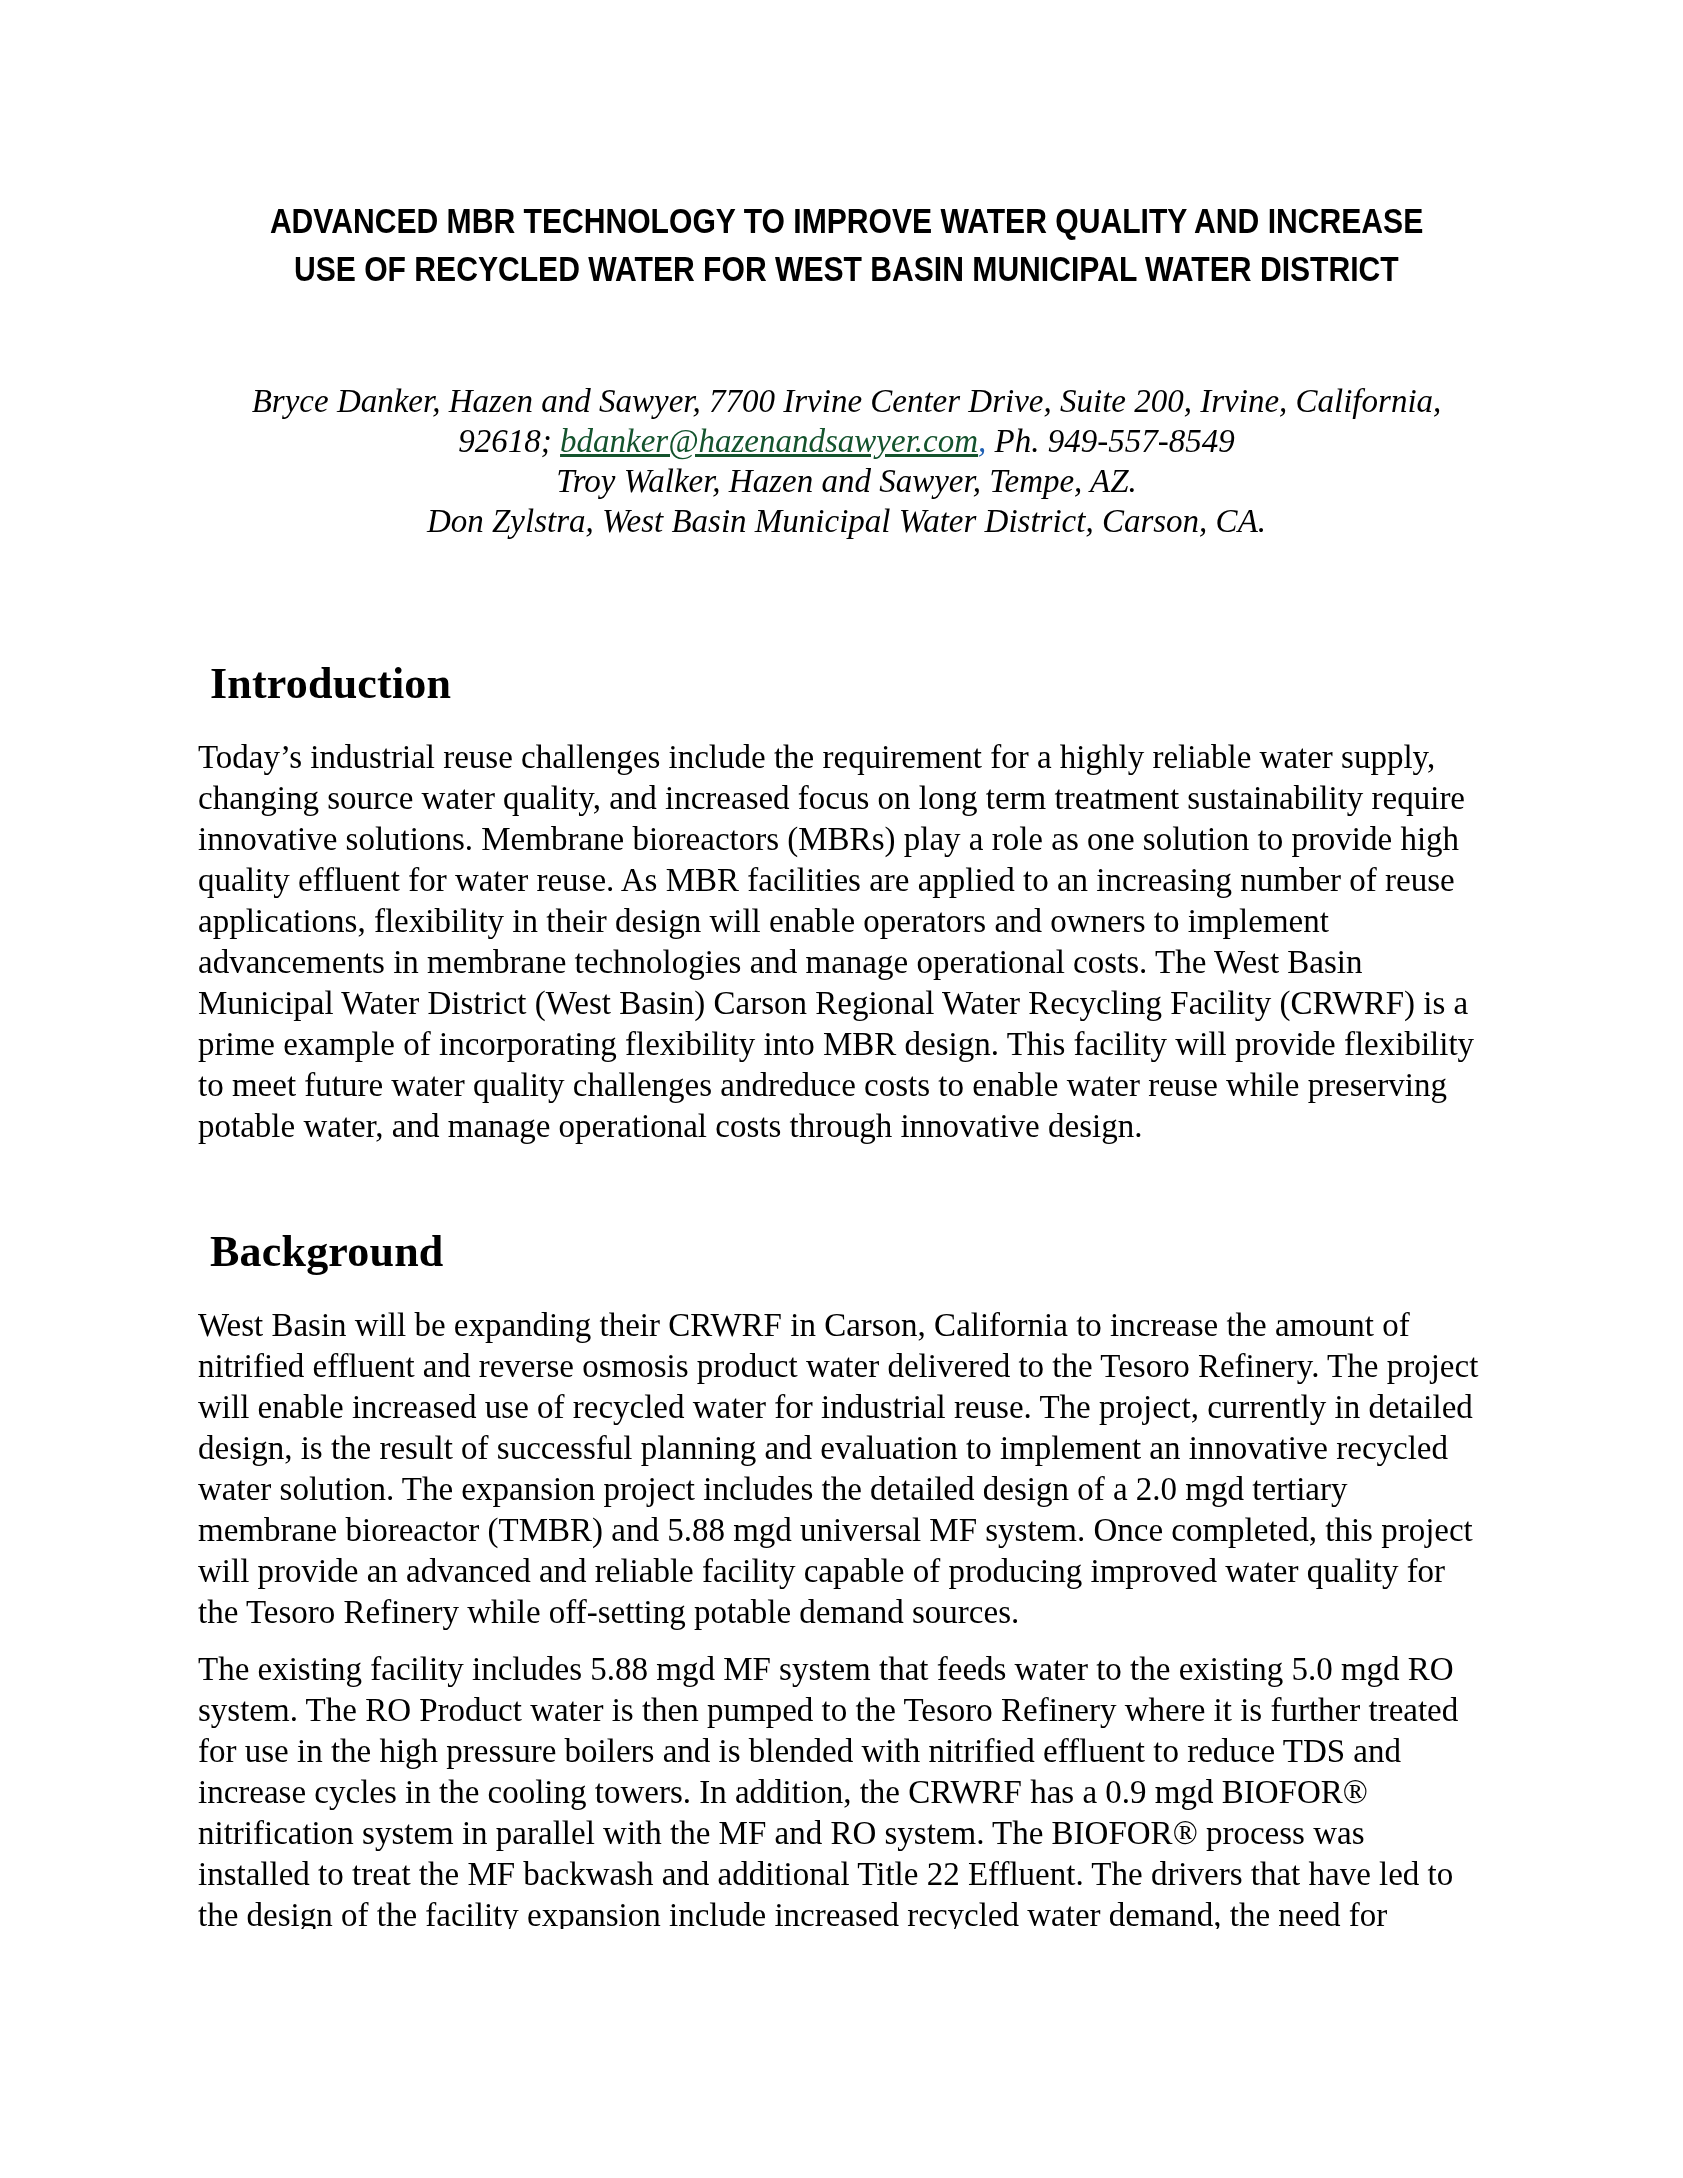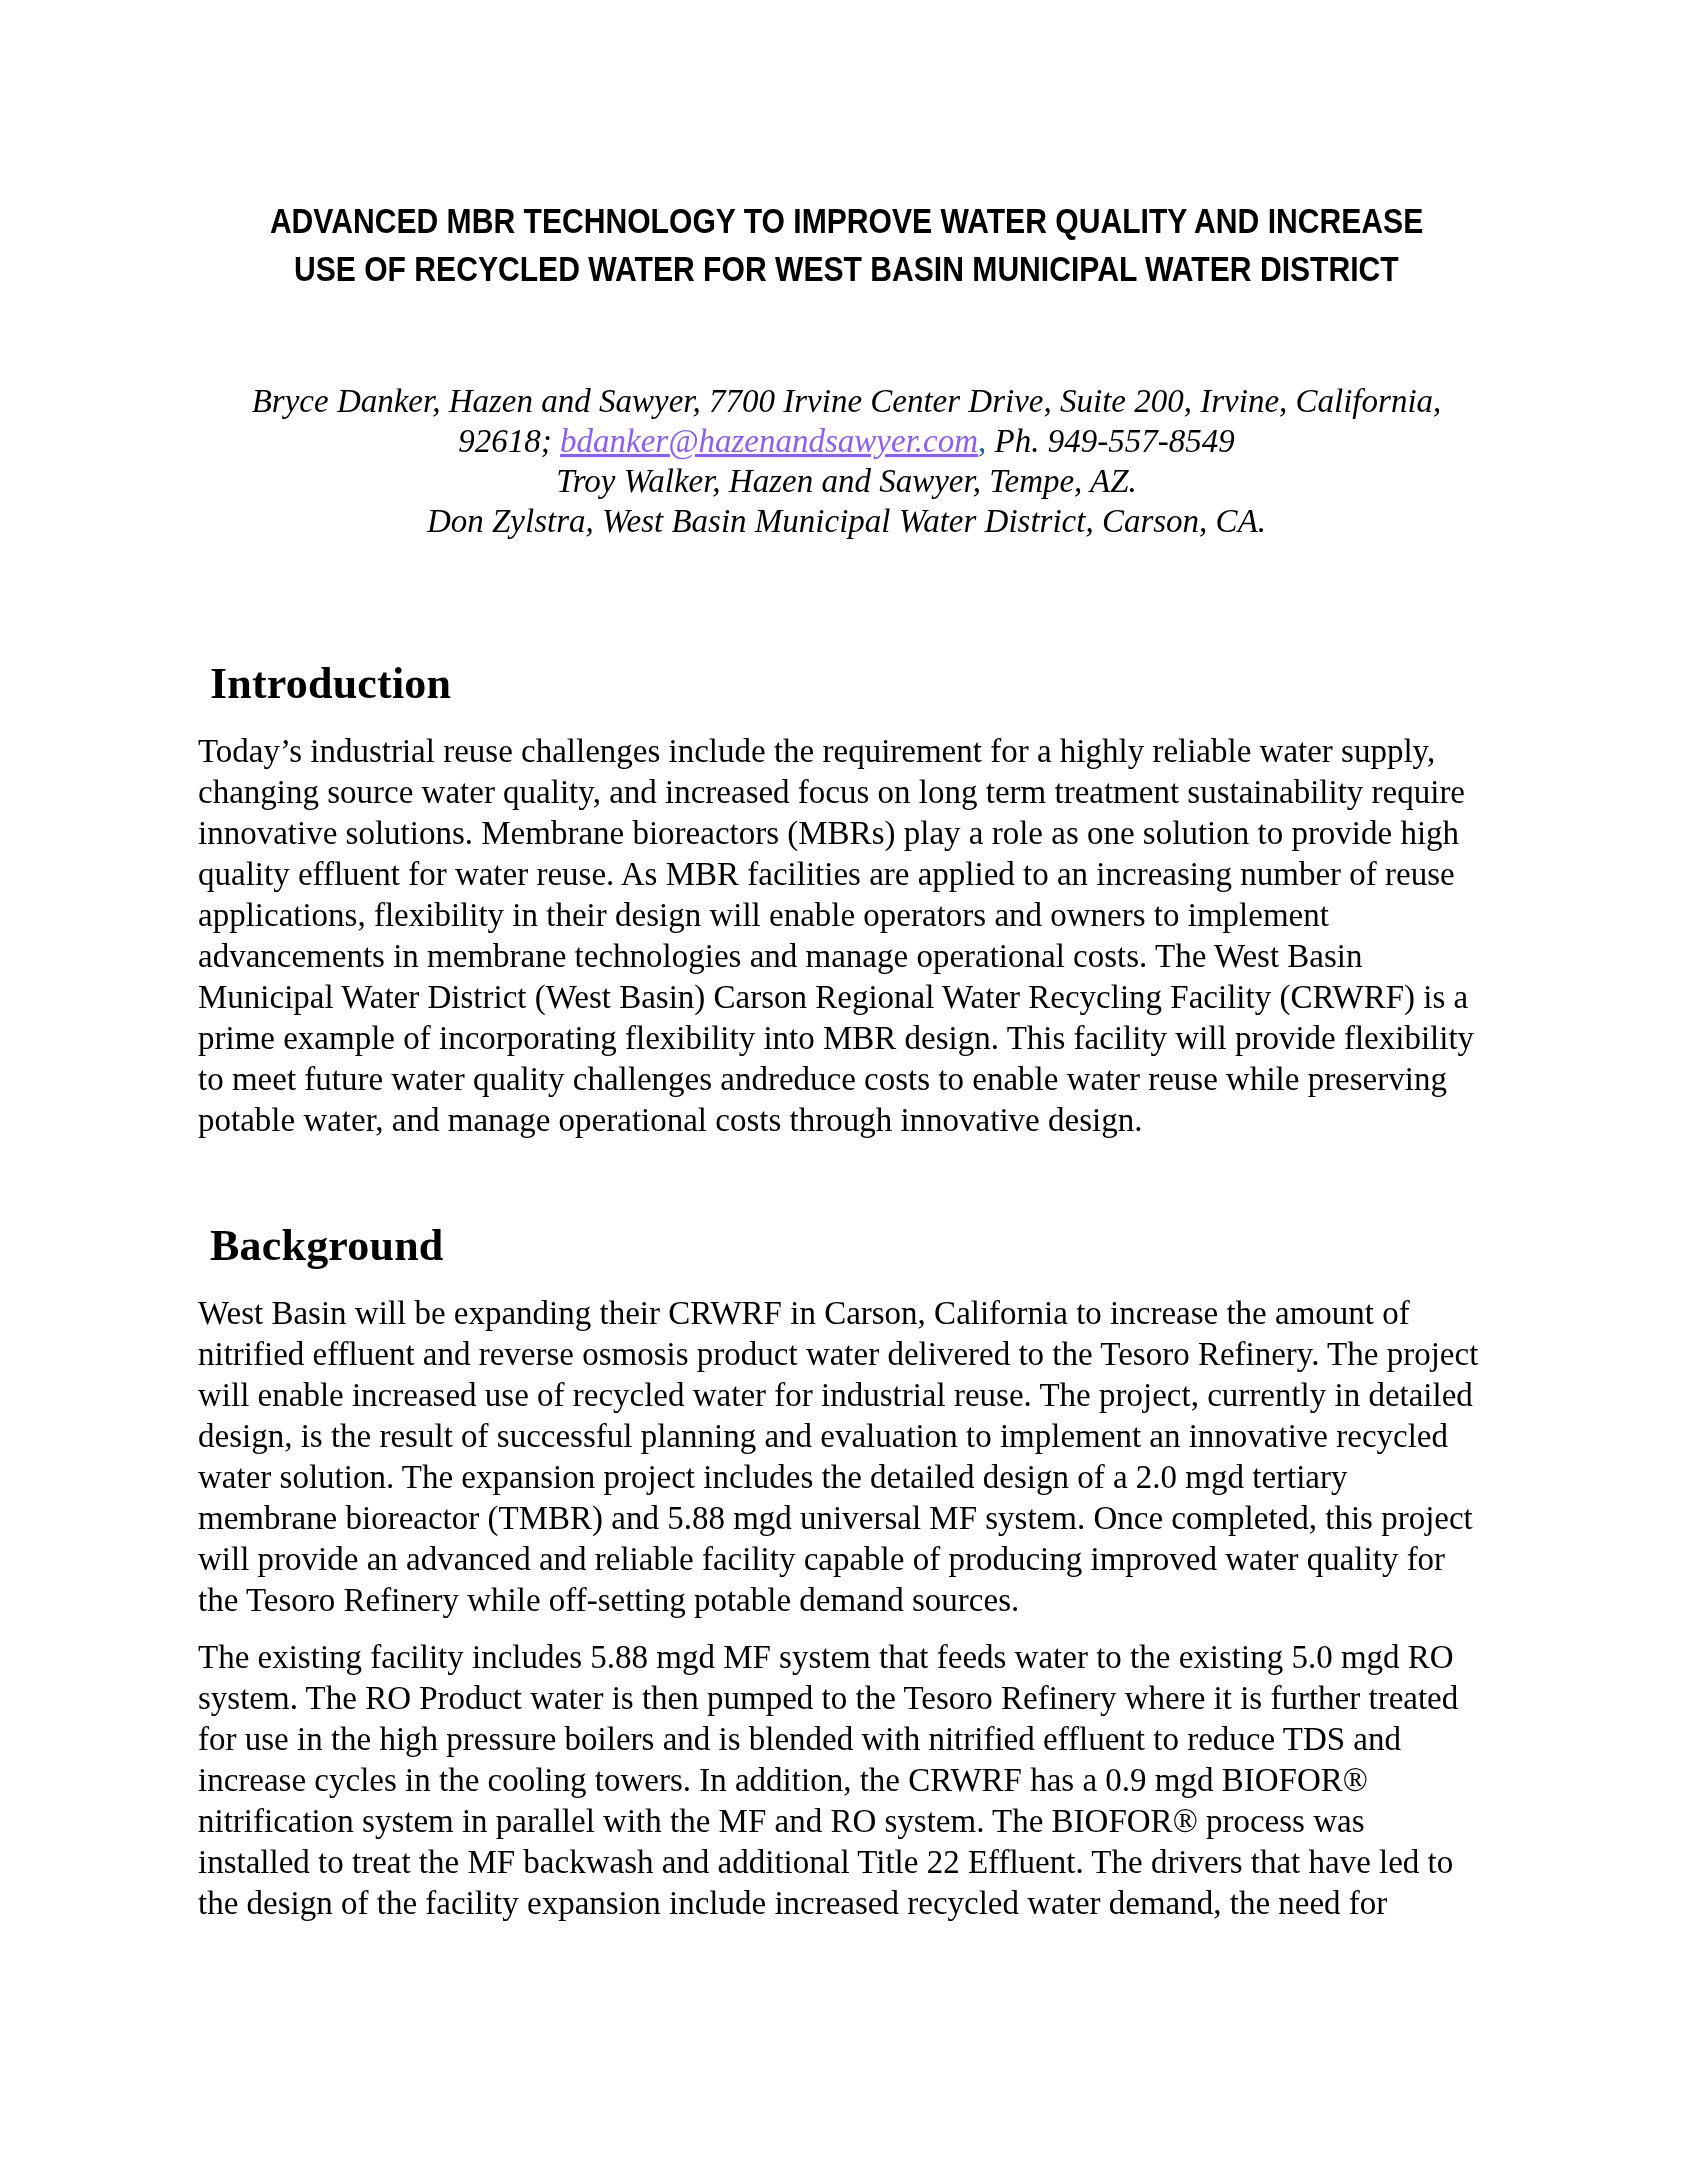--- a/index.html
+++ b/index.html
@@ -38,21 +38,21 @@
   
   .authors {
     margin-top: 88px;
     text-align: center;
     font-style: italic;
     font-size: 33px;
     line-height: 40px;
   }
   .author-line { white-space: nowrap; font-style: italic; }
   .email-link {
-    color: #8b5cf6;
+    color: #14532d;
     text-decoration: underline;
     cursor: pointer;
   }
   .link-blue { color: #2061B4; }
   
   .section-heading {
     font-family: Liberation Serif, serif;
     font-weight: bold;
     font-size: 44px;
     line-height: 51px;
@@ -60,21 +60,21 @@
     letter-spacing: 0.2px;
   }
   .h-intro { margin-top: 117px; }
   .h-bg   { margin-top: 79px; }
   
   .para {
     font-size: 33px;
     line-height: 41px;
     margin: 0;
   }
-  .p-after-heading { margin-top: 22px; }
+  .p-after-heading { margin-top: 28px; }
   .p-follow { margin-top: 16px; }
   .para .tline { white-space: nowrap; }
 </style>
 </head>
 <body>
 
 <div class="page">
 
   <div class="title-block">
     <div class="title-line-wrap">

